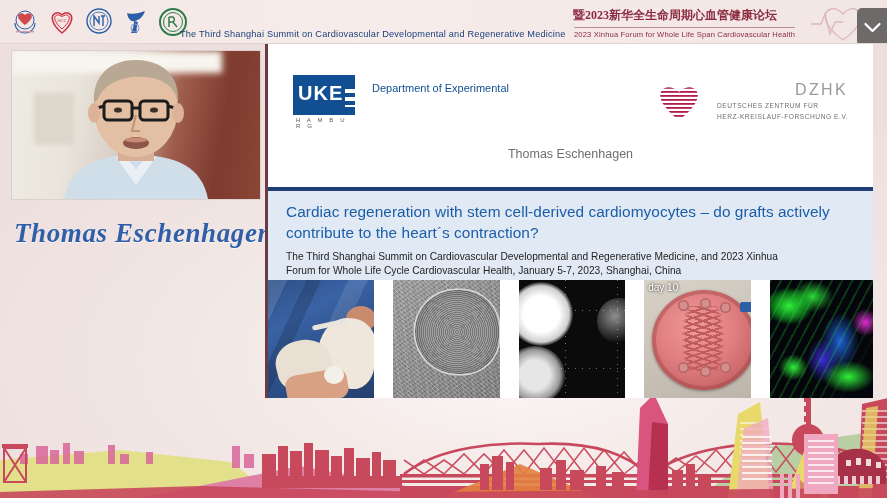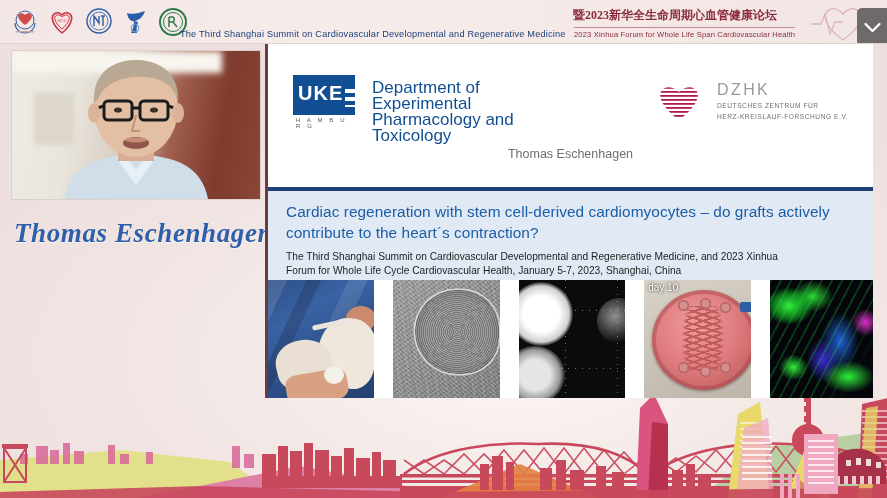--- a/index.html
+++ b/index.html
@@ -137,33 +137,33 @@
     letter-spacing:1px; font-family:"Liberation Sans",sans-serif;
   }
   .uke-ebar { position:absolute; right:0; top:10px; width:10px; height:22px; background:#fff; }
   .uke-ebar i { display:block; background:#124f92; height:4px; margin:0; }
   .uke-ham {
     position:absolute; left:3px; top:42px;
     font-size:6px; letter-spacing:2.6px; color:#5a5a5a;
   }
   .uke-dept {
     position:absolute; left:104px; top:36px;
-    font-size:17px; line-height:16px; color:#124f92;
+    font-size:11px; line-height:16px; color:#124f92;
     width:190px;
   }
 
   .dzhk {
     position:absolute; left:385px; top:37px;
     display:flex; align-items:center; gap:12px;
   }
   .dzhk-heart { width:52px; height:40px; }
   .dzhk-txt { }
   .dzhk-name {
     font-size:16px; letter-spacing:2.4px; color:#9a9a9a;
-    font-weight:normal; line-height:18px;
+    font-weight:normal; line-height:18px;text-align:right;
   }
   .dzhk-sub {
     font-size:6.6px; letter-spacing:.55px; color:#6e6e6e;
     line-height:9px; margin-top:2px; text-transform:uppercase;
   }
 
   .presenter-line {
     position:absolute; left:0; right:0; top:103px;
     text-align:center;
     font-size:12.5px; color:#6f6f6f;
@@ -590,21 +590,20 @@
               <i></i>
               <b style="display:block;height:4px"></b>
               <i></i>
             </span>
         </div>
         <div class="uke-ham">H A M B U R G</div>
       </div>
 
       <div class="uke-dept">
         <div>Department of Experimental</div>
-        <div>Pharmacology and Toxicology</div>
       </div>
 
       <div class="dzhk">
         <svg class="dzhk-heart" viewBox="0 0 52 40">
           <defs>
             <clipPath id="hclip">
               <path d="M26,39 C6,24 3,11 12,7 c7,-3 14,4 14,4 c0,0 7,-7 14,-4 c9,4 6,17 -14,32 z"></path>
             </clipPath>
           </defs>
           <g clip-path="url(#hclip)">

